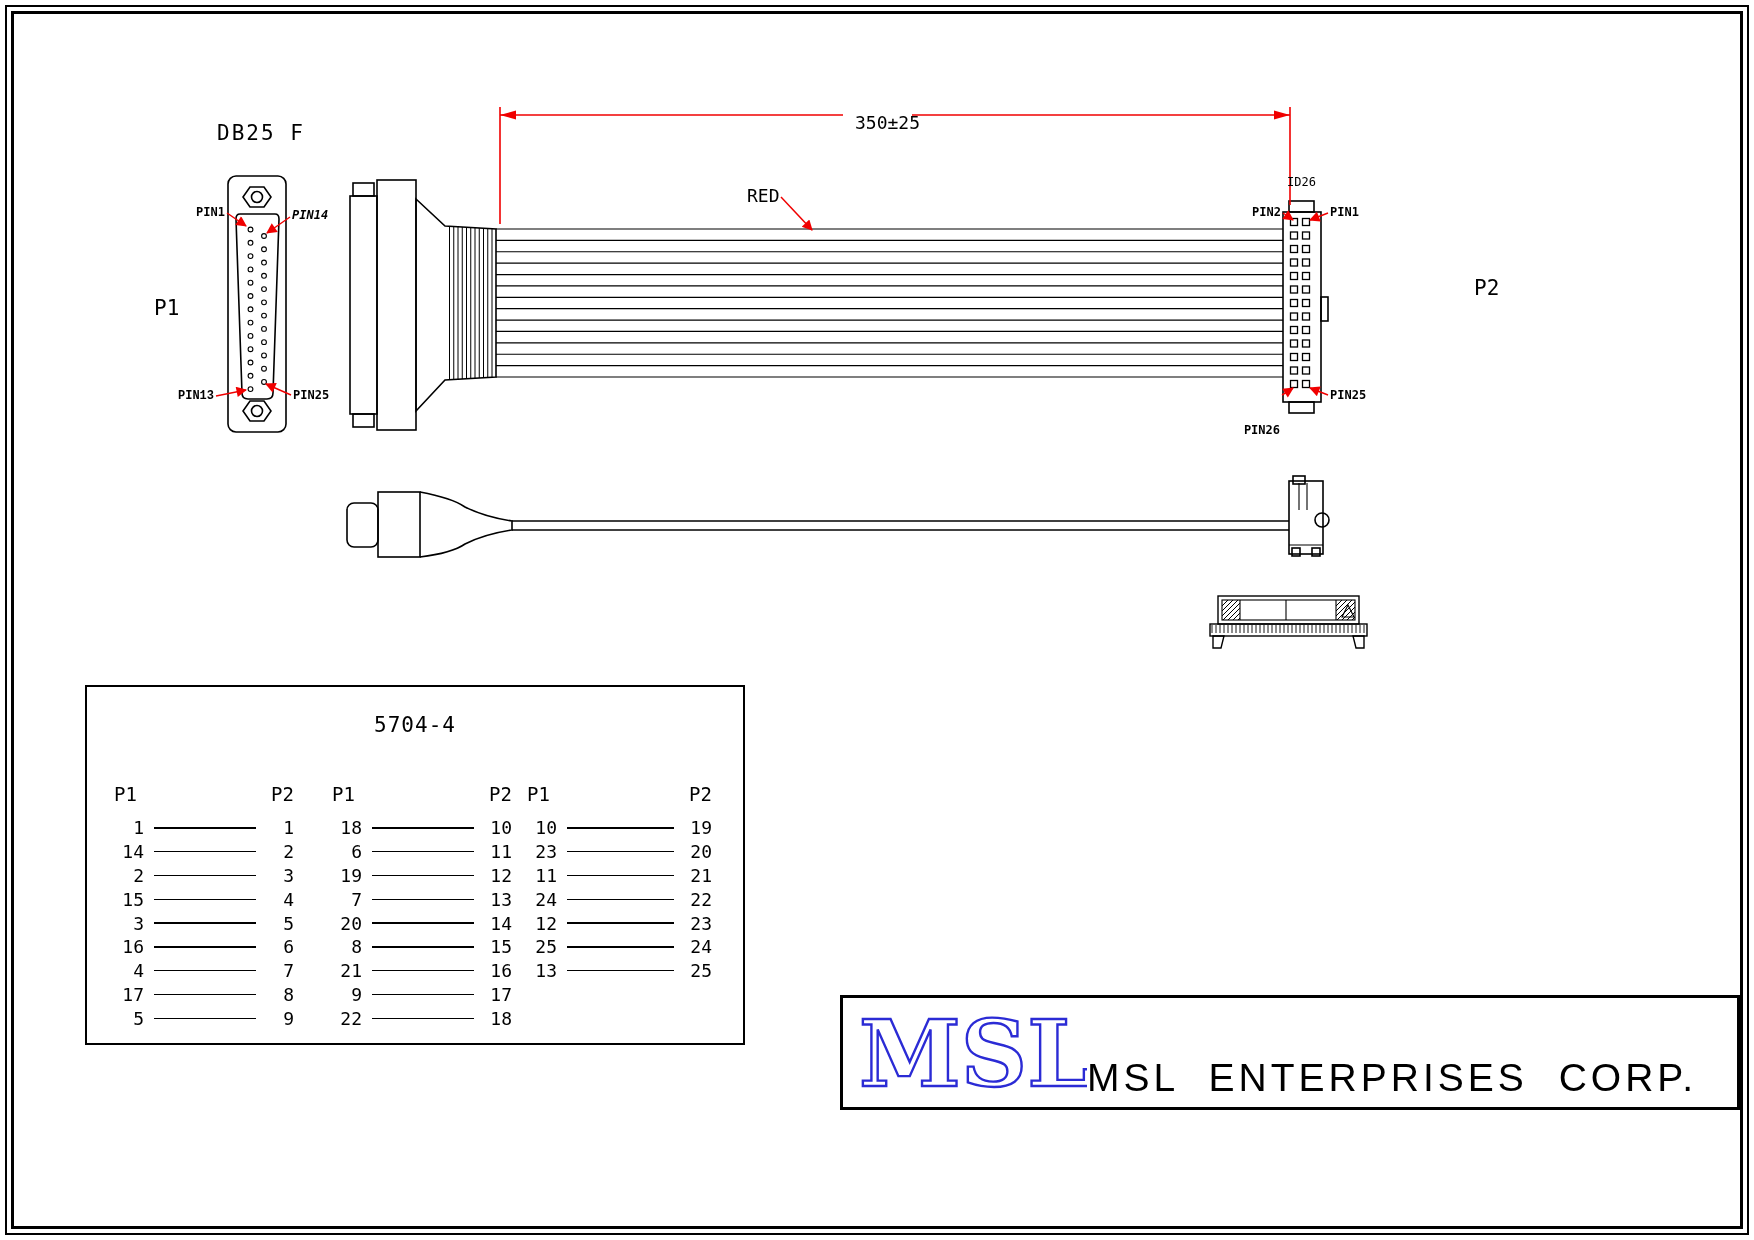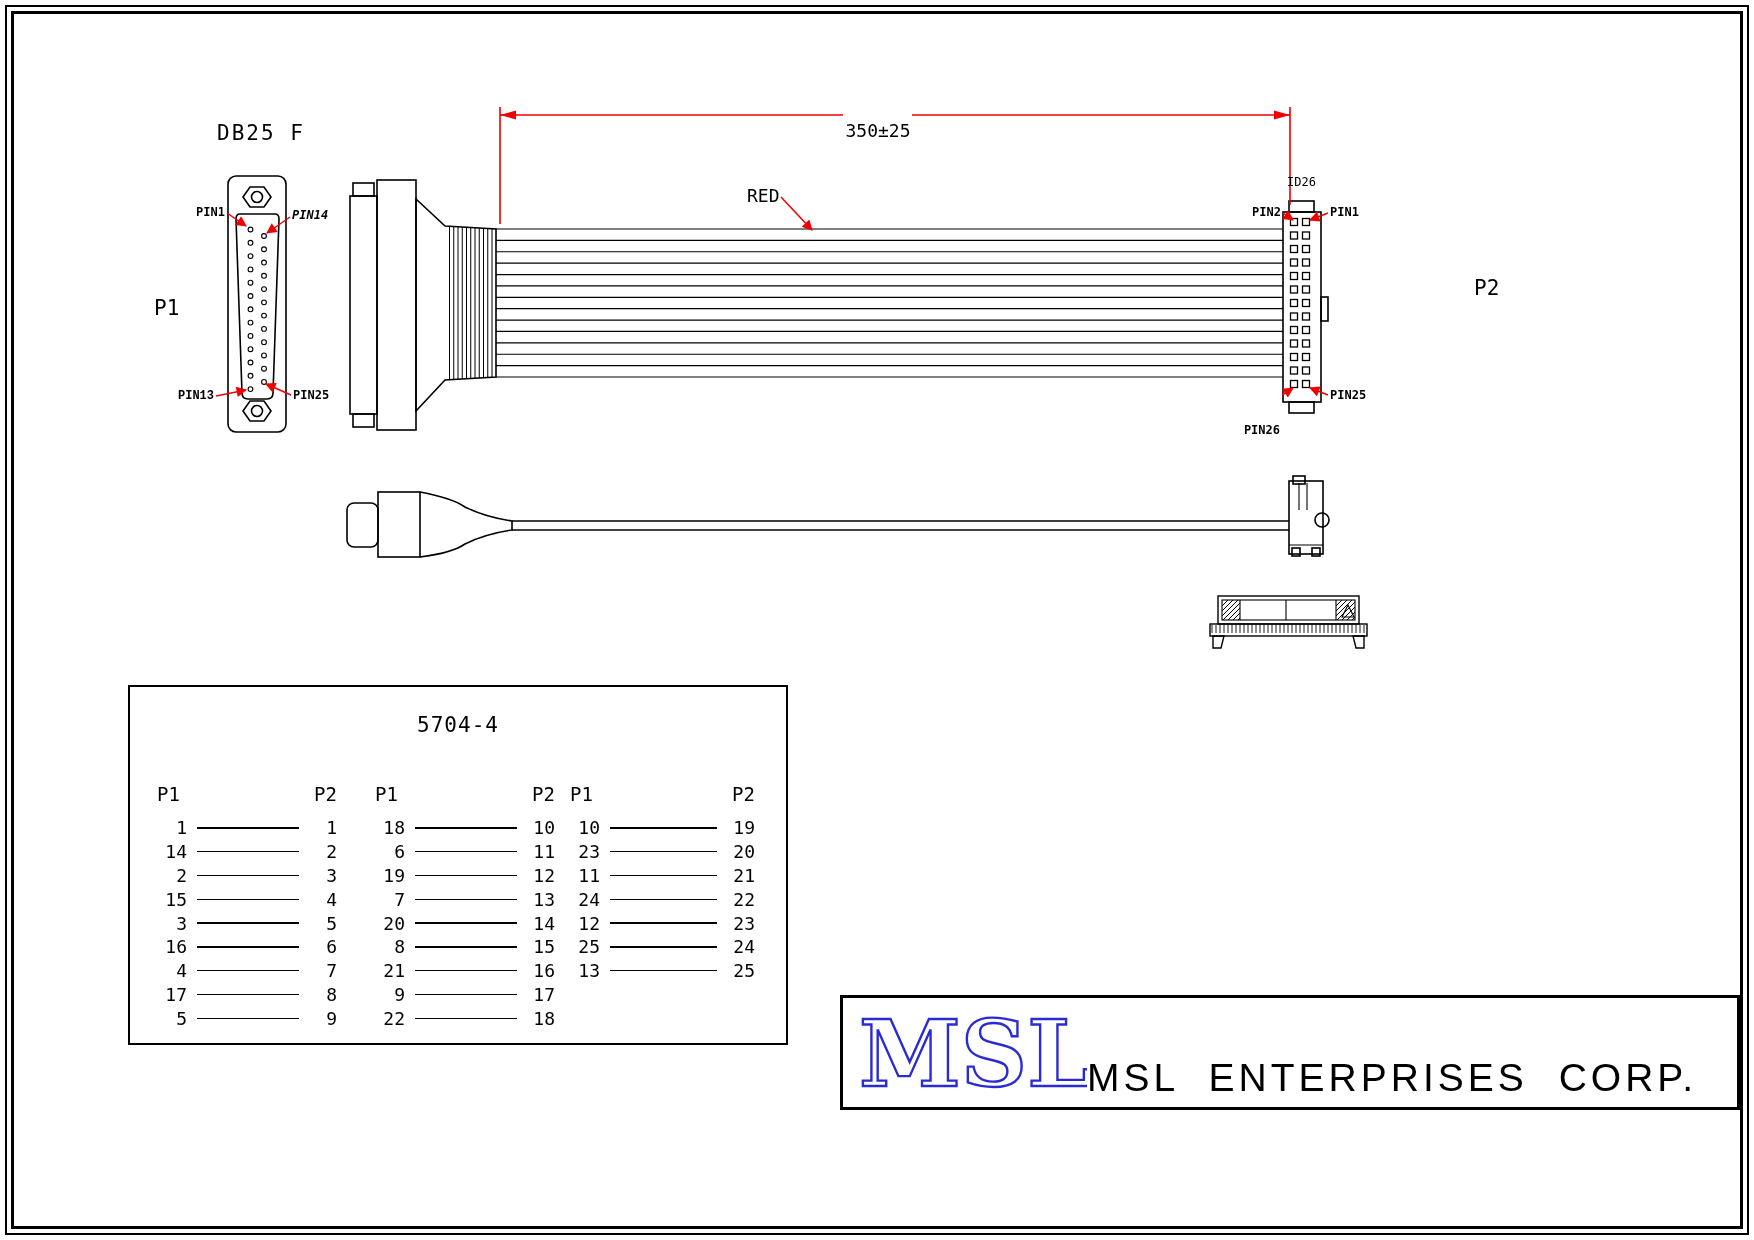--- a/index.html
+++ b/index.html
@@ -9,36 +9,36 @@
   .b-outer { position:absolute; inset:5px; border:2px solid #000; pointer-events:none; }
   .b-inner { position:absolute; inset:11px; border:3px solid #000; pointer-events:none; }
   svg.drawing { position:absolute; left:0; top:0; width:1754px; height:1240px; }
 
   .lbl { position:absolute; white-space:pre; }
   .lbl-db25 { left:217px; top:121px; font-size:21px; letter-spacing:2px; }
   .lbl-p1   { left:154px; top:296px; font-size:21px; }
   .lbl-id26 { left:1287px; top:175px; font-size:12px; }
   .lbl-p2   { left:1474px; top:276px; font-size:21px; }
   .lbl-red  { left:747px; top:185px; font-size:18px; }
-  .lbl-dim  { left:836px; top:120px; width:84px; text-align:center; font-size:18px; }
+  .lbl-dim  { left:836px; top:112px; width:84px; text-align:right; font-size:18px; }
 
   .pin { position:absolute; font-size:12px; font-weight:bold; white-space:pre; }
   .ra { transform:translateX(-100%); }
   #pl-db25-1  { left:225px;  top:205px; }
   #pl-db25-14 { left:292px;  top:208px;font-style:italic; }
   #pl-db25-13 { left:214px;  top:389px;font-family:Liberation Mono, monospace; }
   #pl-db25-25 { left:293px;  top:388px; }
   #pl-id26-2  { left:1281px; top:205px; }
   #pl-id26-1  { left:1330px; top:205px; }
   #pl-id26-26 { left:1280px; top:388px;margin-top:35px; }
   #pl-id26-25 { left:1330px; top:388px; }
 
   
   .wiring-box { position:absolute; left:85px; top:685px; width:660px; height:360px;
-                border:2px solid #000; background:#fff;margin-left:43px; }
+                border:2px solid #000; background:#fff; }
   .wiring-title { position:absolute; left:0; top:26px; width:100%; text-align:center;
                   font-size:21px; letter-spacing:1px; }
   .wgroup { position:absolute; top:96px; }
   #wg0 { left:27px;  width:180px; }
   #wg1 { left:245px; width:180px; }
   #wg2 { left:440px; width:185px; }
   .whead { display:flex; justify-content:space-between; font-size:19px; margin-bottom:11px; }
   .wrow { display:flex; align-items:center; height:23.8px; font-size:18px; }
   .wl { width:30px; text-align:right; }
   .wr { width:28px; text-align:right; margin-left:auto; }

